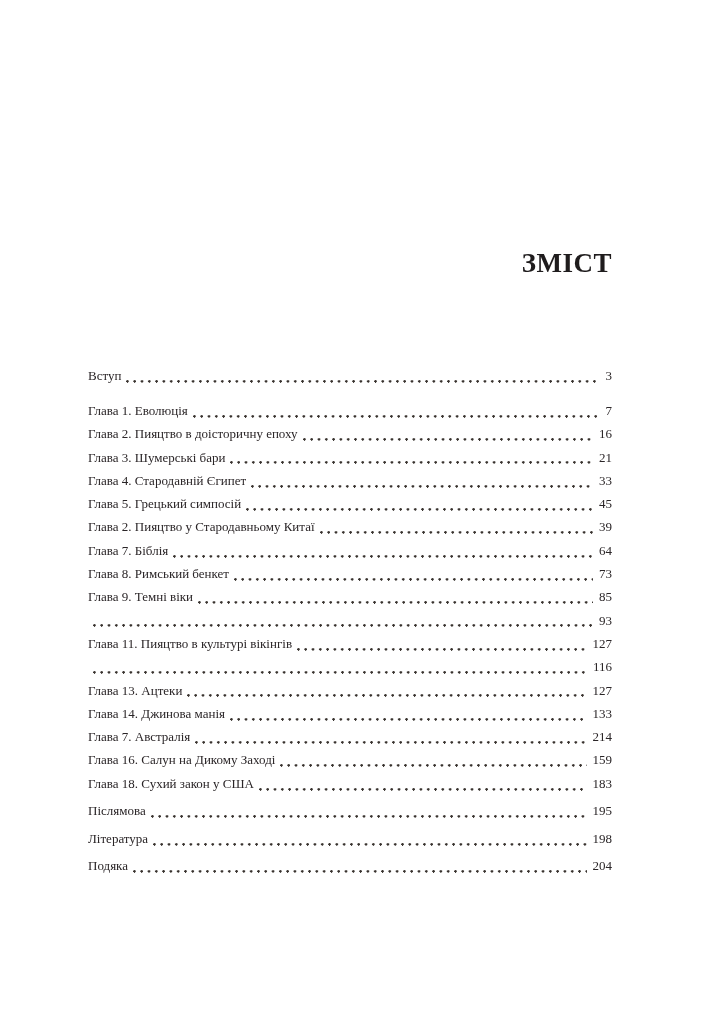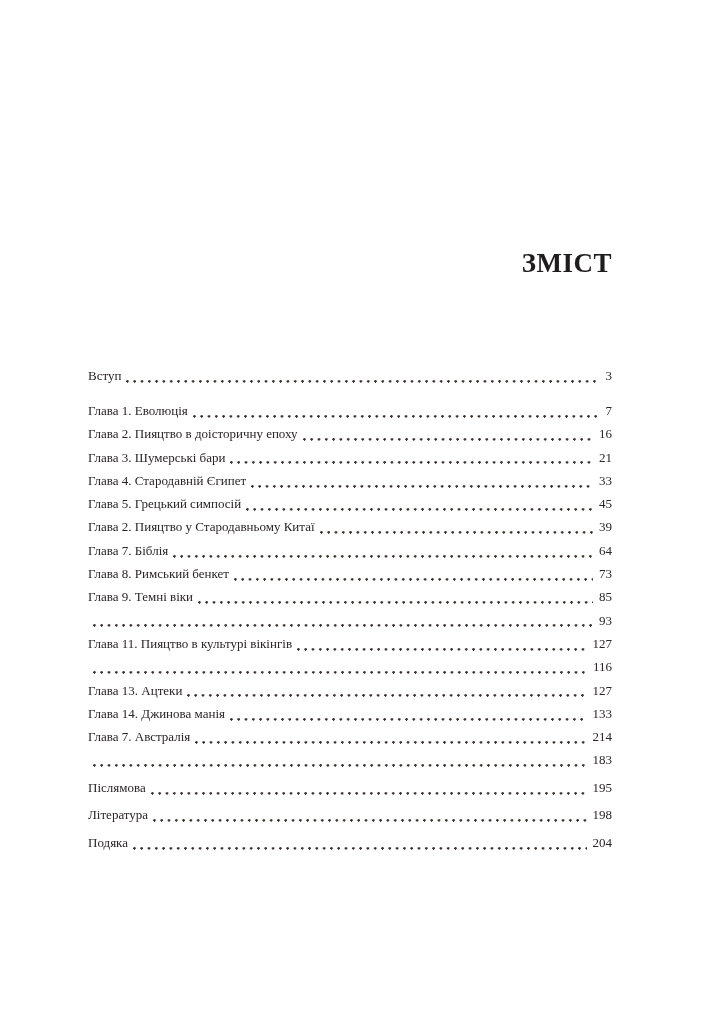--- a/index.html
+++ b/index.html
@@ -143,20 +143,26 @@
     <span class="toc-label">Глава 14. Джинова манія</span>
     <span class="dot-leader"></span>
     <span class="toc-page">133</span>
   </div>
       <div class="toc-row chapter">
     <span class="toc-label">Глава 7. Австралія</span>
     <span class="dot-leader"></span>
     <span class="toc-page">214</span>
   </div>
       <div class="toc-row chapter">
+    <span class="toc-label">Глава 16. Салун на Дикому Заході</span>
+    <span class="dot-leader"></span>
+    <span class="toc-page">159</span>
+  </div>
+      <div class="toc-row chapter">
+    <span class="toc-label">Глава 18. Сухий закон у США</span>
     <span class="dot-leader"></span>
     <span class="toc-page">183</span>
   </div>
       <div class="toc-row back">
     <span class="toc-label">Післямова</span>
     <span class="dot-leader"></span>
     <span class="toc-page">195</span>
   </div>
       <div class="toc-row back">
     <span class="toc-label">Література</span>

